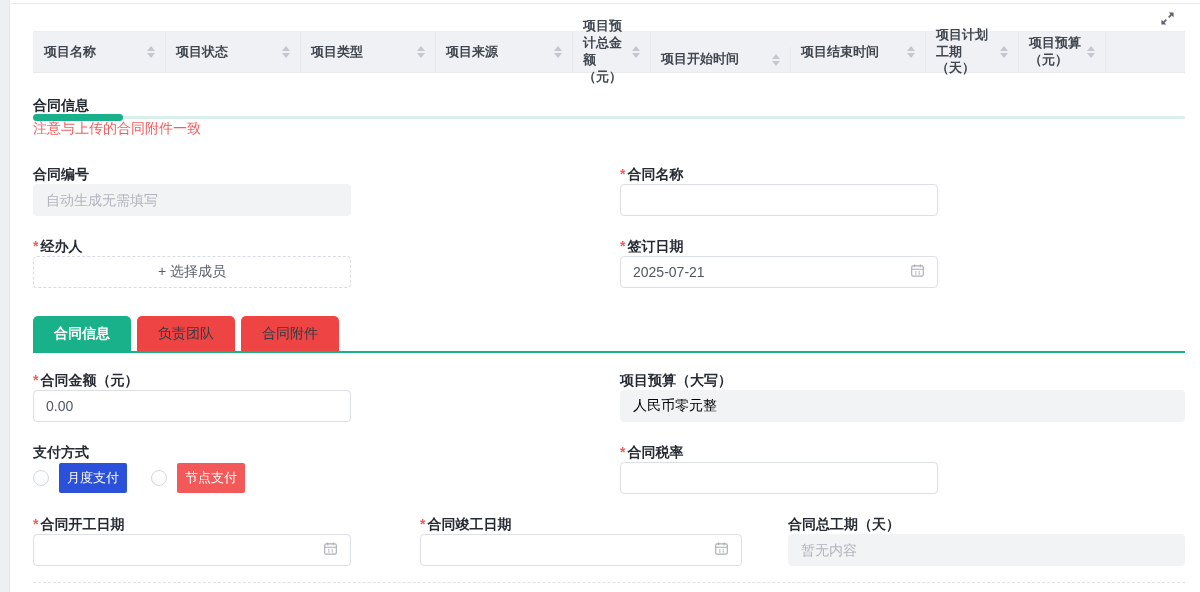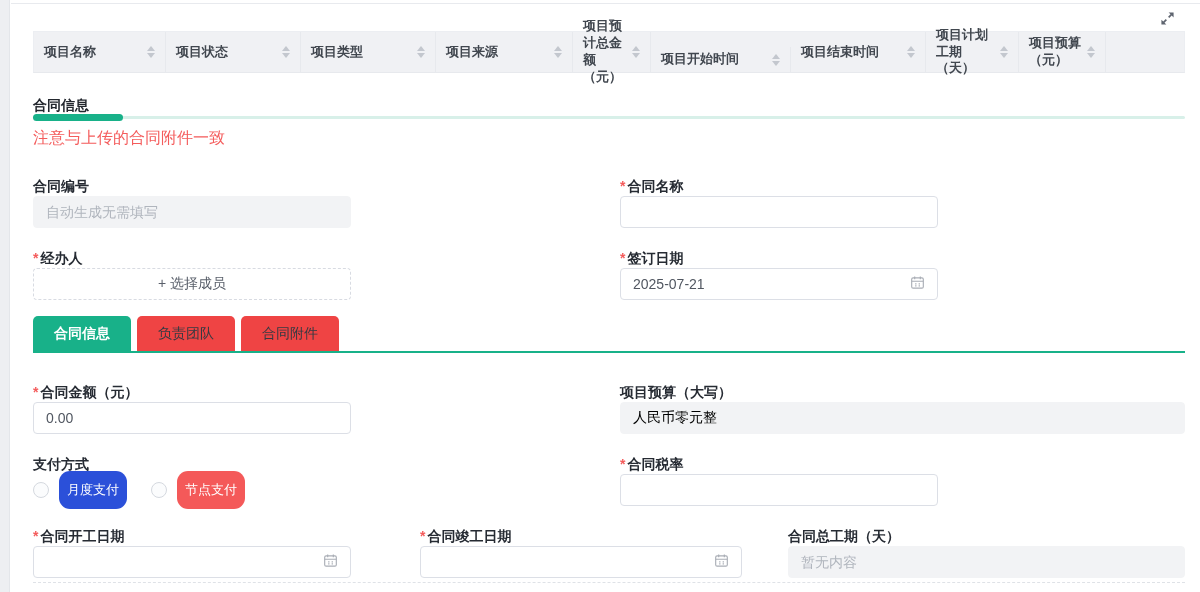--- a/index.html
+++ b/index.html
@@ -40,27 +40,27 @@
   
   .content { position:absolute; left:22px; right:15px; top:0; bottom:0; }
   .abs { position:absolute; left:0; right:0; }
 
   .section-title { top:93px; font-size:14px; font-weight:700; color:#23272e; }
   .title-underline { top:110px; height:7px; }
   .title-underline .light { position:absolute; left:0; right:0; top:2px; height:3px;
     border-radius:2px; }
   .title-underline .dark { position:absolute; left:0; top:0; width:90px; height:7px;
     border-radius:4px; }
-  .note { top:124px; font-size:16px; }
+  .note { top:116px; font-size:14px; }
 
   .form-row { height:52px; }
   .row1 { top:162px; } .row2 { top:234px; }
   .row3 { top:368px; } .row4 { top:440px; } .row5 { top:512px; }
 
-  .field { position:absolute; top:12px; }
+  .field { position:absolute; top:0; }
   .f-left  { left:0; width:318px; }
   .f-right { left:587px; width:318px; }
   .f-right-wide { left:587px; right:0; }
   .f-mid   { left:387px; width:322px; }
   .f-last  { left:755px; right:0; }
 
   .f-label { display:flex; align-items:flex-start; font-size:14px; font-weight:700;
     color:#262b33; height:18px; line-height:16px; }
   .req { margin-right:2px; font-weight:700; }
 
@@ -83,21 +83,21 @@
   .tab { padding:0 21px; display:flex; align-items:center; font-size:14px;
     border-radius:5px 5px 0 0; background:#ef4444; color:#343a42; cursor:pointer; }
   .tab.active { color:#fff; font-weight:700; }
   .tab-line { height:2px; }
 
   
   .radio-group { display:flex; align-items:center; height:32px; }
   .radio-item { display:flex; align-items:center; margin-right:24px; cursor:pointer; }
   .radio-circle { width:16px; height:16px; border-radius:50%;
     border:1px solid #d5d9df; background:#fbfcfd; margin-right:10px; flex:0 0 auto; }
-  .badge { height:38px; padding:0 8px; border-radius:11px; color:#fff; font-size:13px;
+  .badge { height:30px; padding:0 8px; border-radius:2px; color:#fff; font-size:13px;
     display:flex; align-items:center; }
 
   .dashed-sep { top:578px; border-top:1px dashed #dfe2e7; height:0; }
 </style>
 </head>
 <body>
 
 <div class="left-strip"></div>
 
 <div class="panel">

